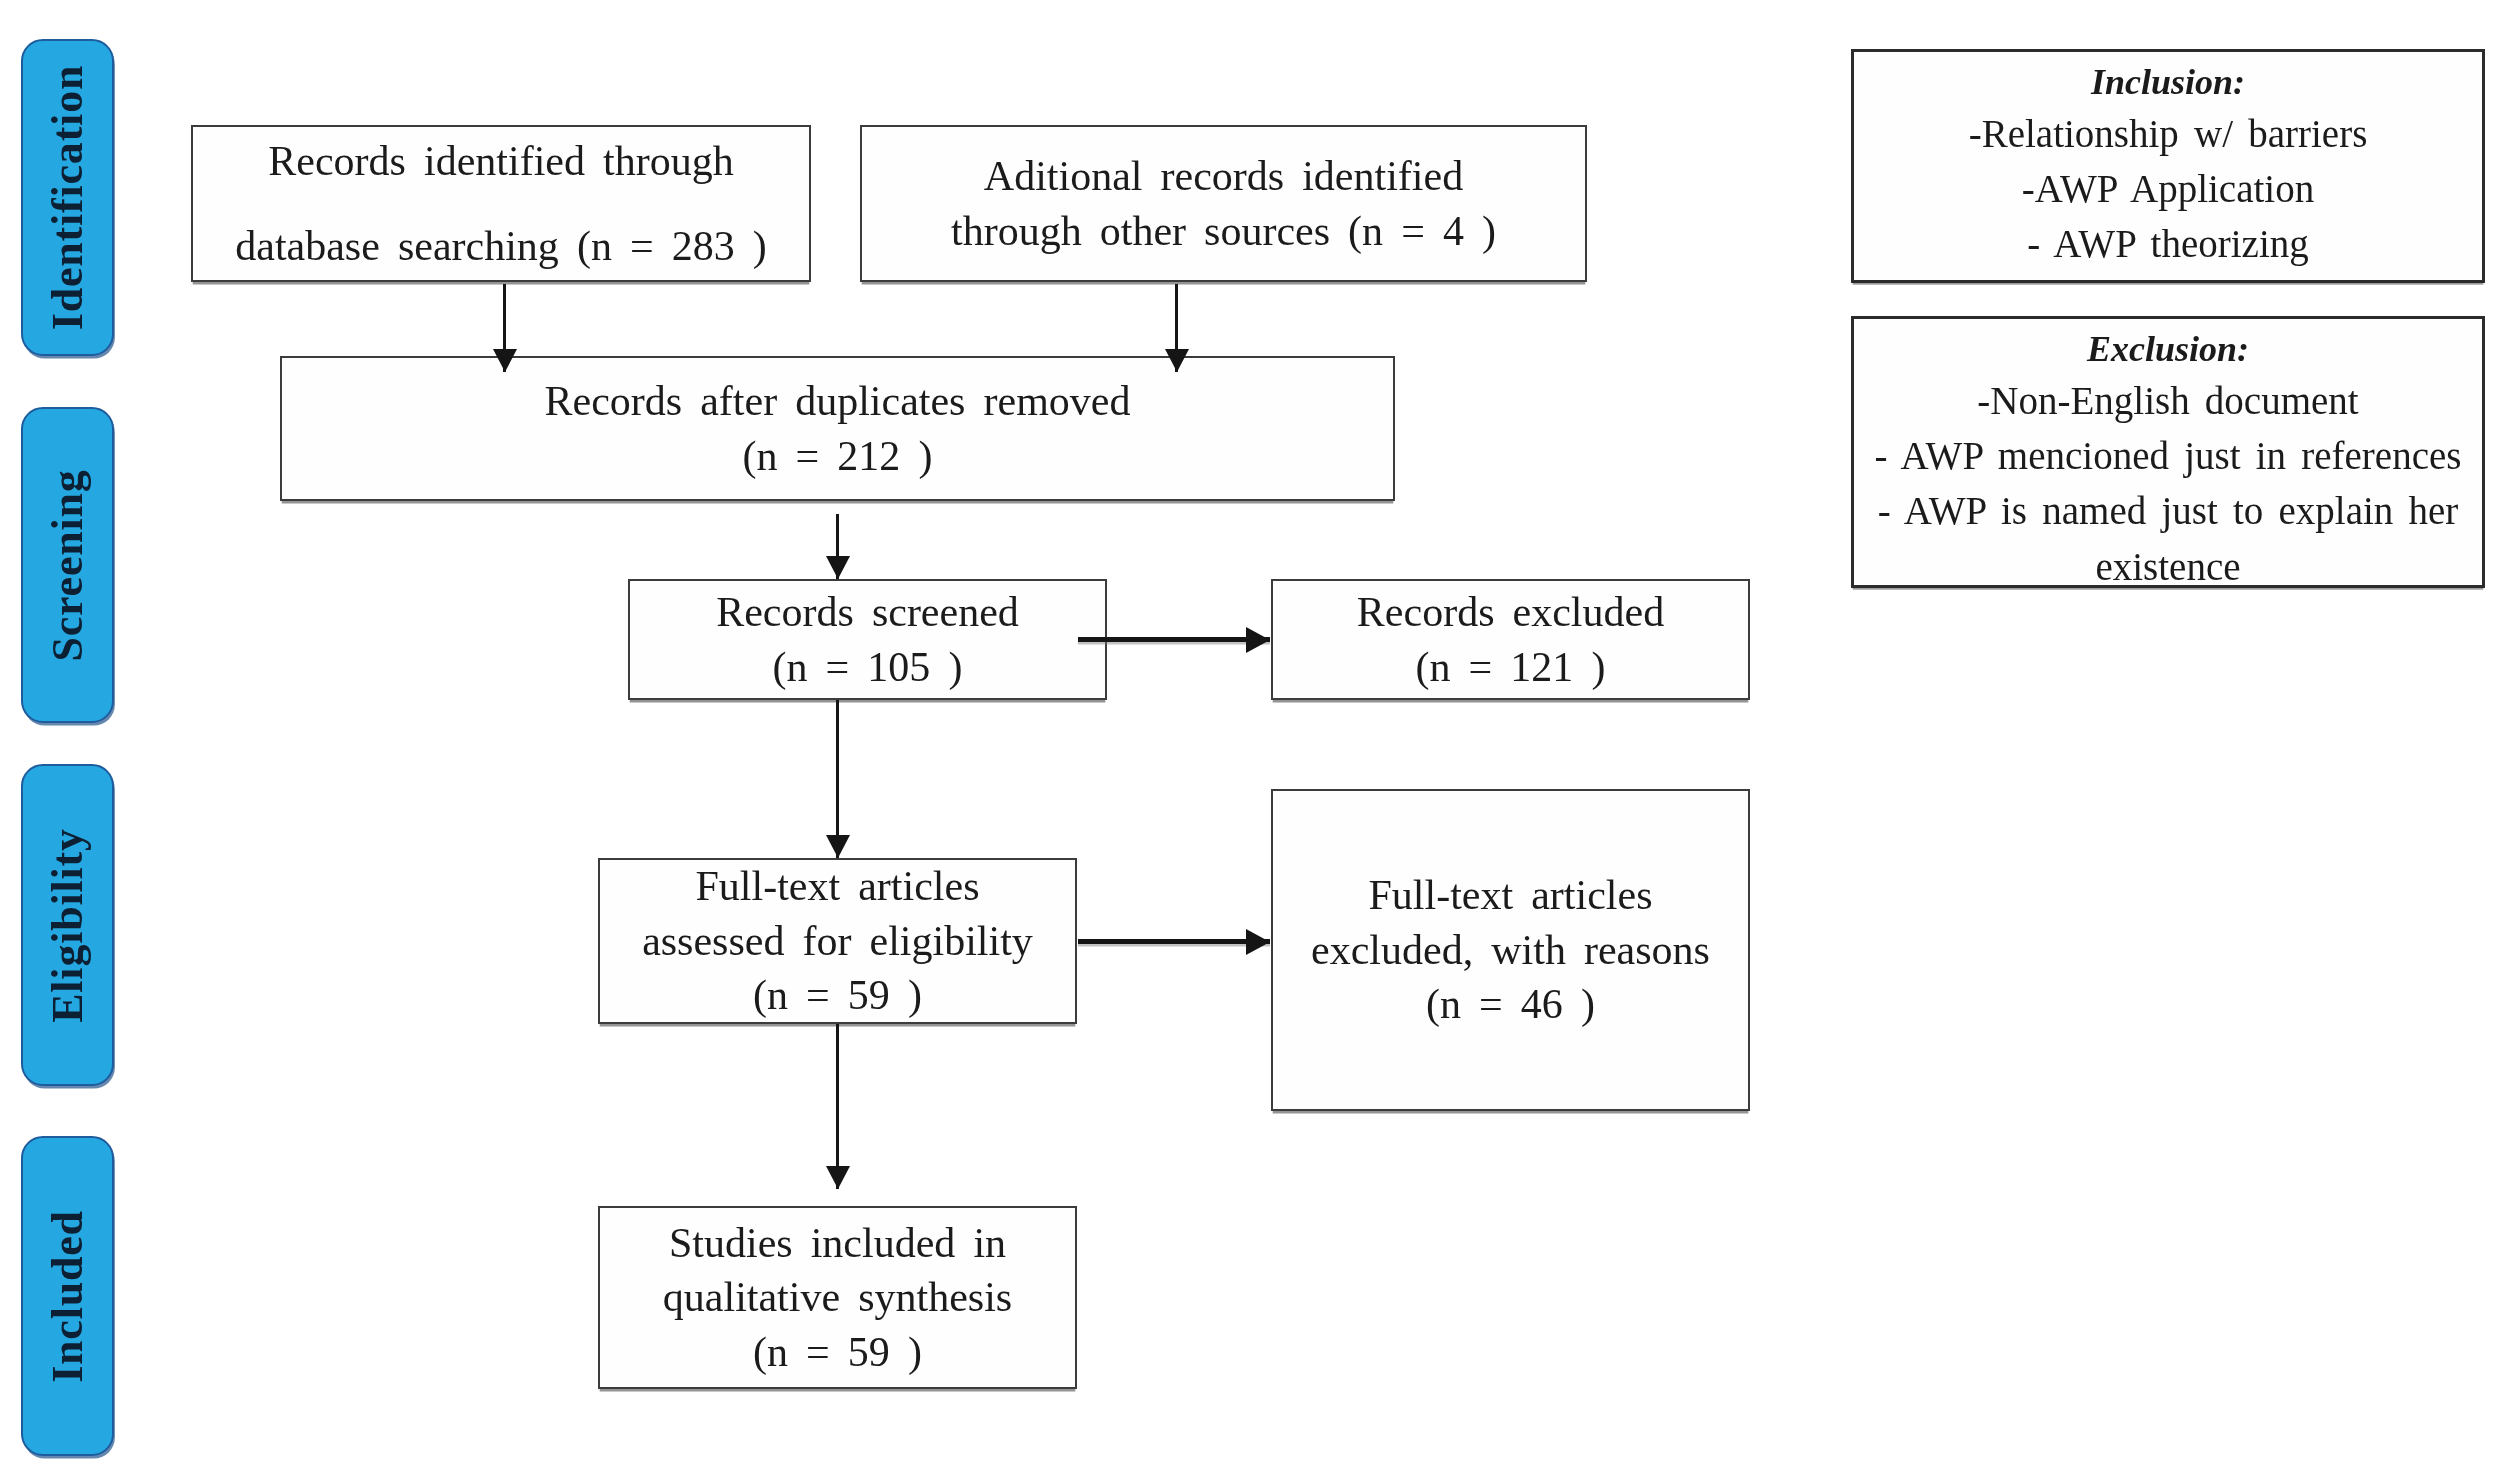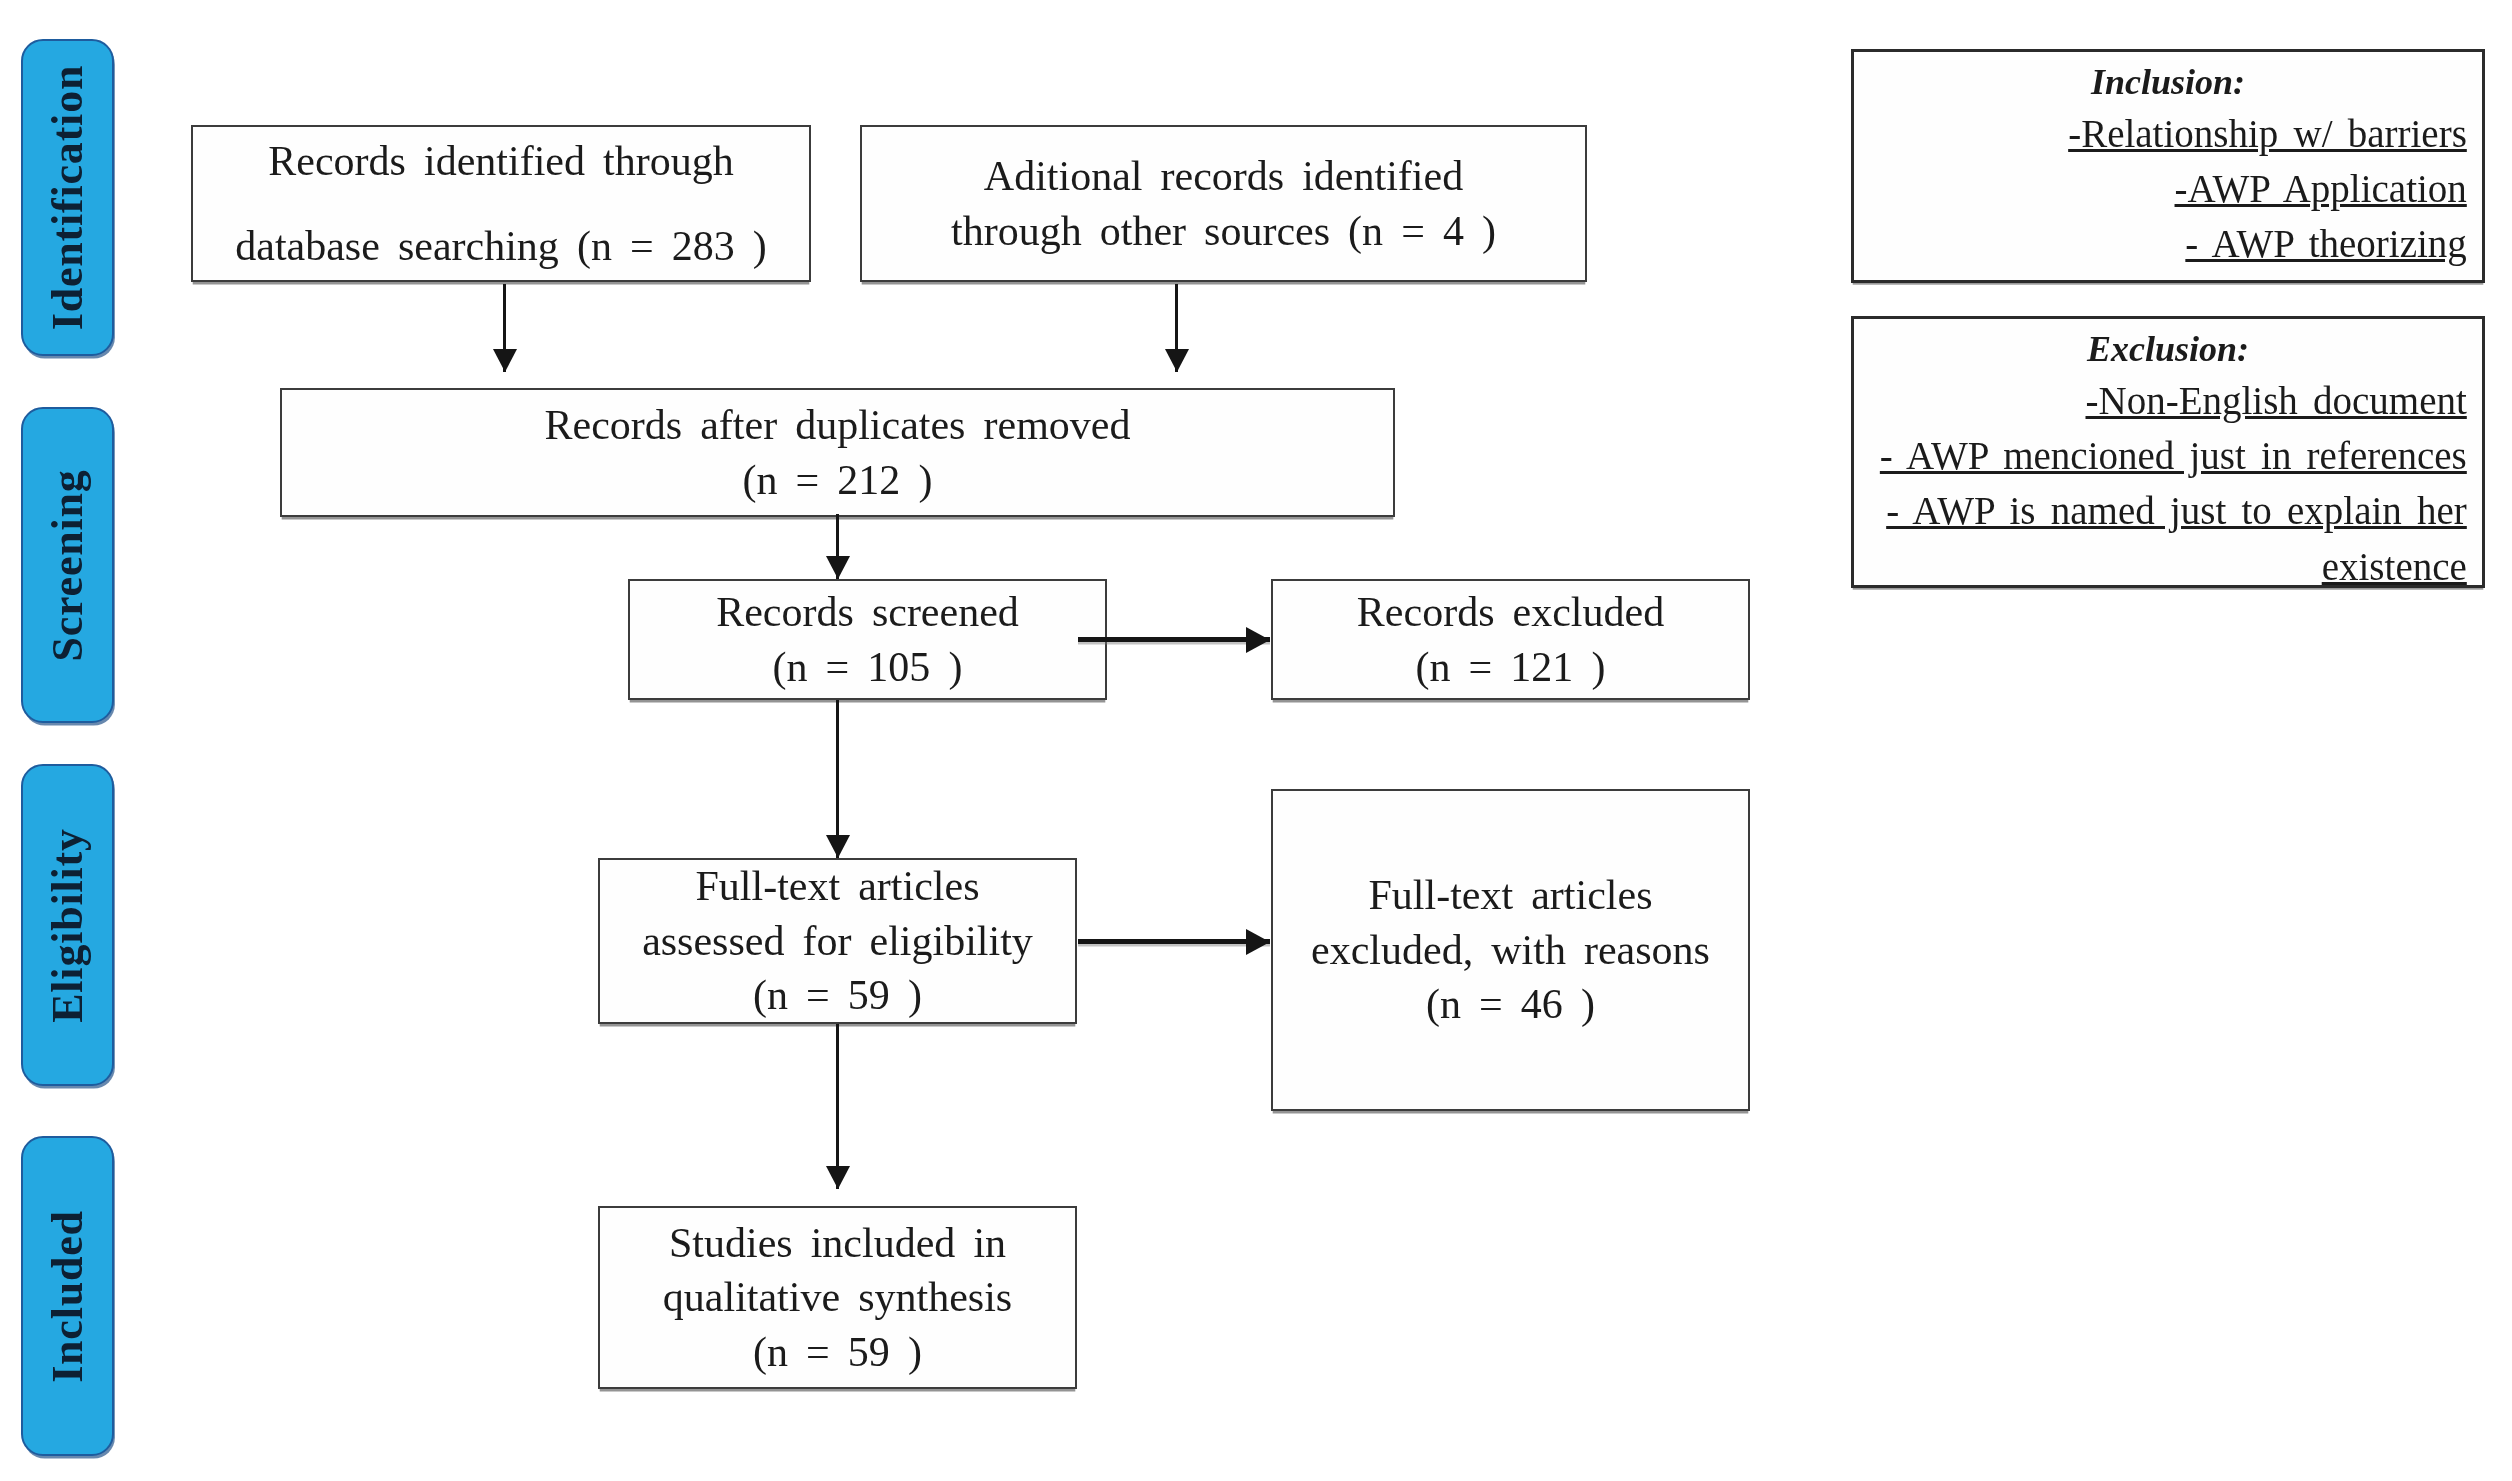--- a/index.html
+++ b/index.html
@@ -42,21 +42,21 @@
     border:2.5px solid #3c3c3c;
     box-shadow:0 4.2px 0 -1.7px #949494;
     display:flex;flex-direction:column;
     align-items:center;justify-content:center;
     text-align:center;
     font-size:42px;line-height:1.3;
     word-spacing:0.18em;
   }
   #box-identified{left:191px;top:125px;width:620px;height:157px;gap:30px;}
   #box-additional{left:860px;top:125px;width:727px;height:157px;}
-  #box-duplicates{left:280px;top:388px;width:1115px;height:129px;}
+  #box-duplicates{left:280px;top:356px;width:1115px;height:145px;}
   #box-screened{left:628px;top:579px;width:479px;height:121px;}
   #box-excluded{left:1271px;top:579px;width:479px;height:121px;}
   #box-fulltext{left:598px;top:858px;width:479px;height:166px;}
   #box-fulltext-excluded{left:1271px;top:789px;width:479px;height:322px;}
   #box-included-studies{left:598px;top:1189px;width:479px;height:183px;margin-top:17px;}
 
   
   .arr{position:absolute;}
   .arr-v{width:3.4px;background:#151515;}
   .arr-v::after{
@@ -90,21 +90,21 @@
     box-shadow:0 3.4px 0 -1.7px #9a9a9a;
     padding:6.8px 15.2px 5.1px 15.2px;
     font-size:39px;line-height:1.42;
     word-spacing:0.14em;
   }
   #panel-inclusion{top:49px;height:234px;}
   #panel-exclusion{top:316px;height:272px;}
   .panel-title{
     text-align:center;font-weight:bold;font-size:36px;line-height:1.3;font-style:italic;
   }
-  .panel-item{text-align:right;text-decoration:underline;}
+  .panel-item{text-align:center;}
 </style>
 </head>
 <body>
 
 <div class="canvas">
 
   <div class="stage" id="stage-identification">
     <span>Identification</span>
   </div>
   <div class="stage" id="stage-screening">

